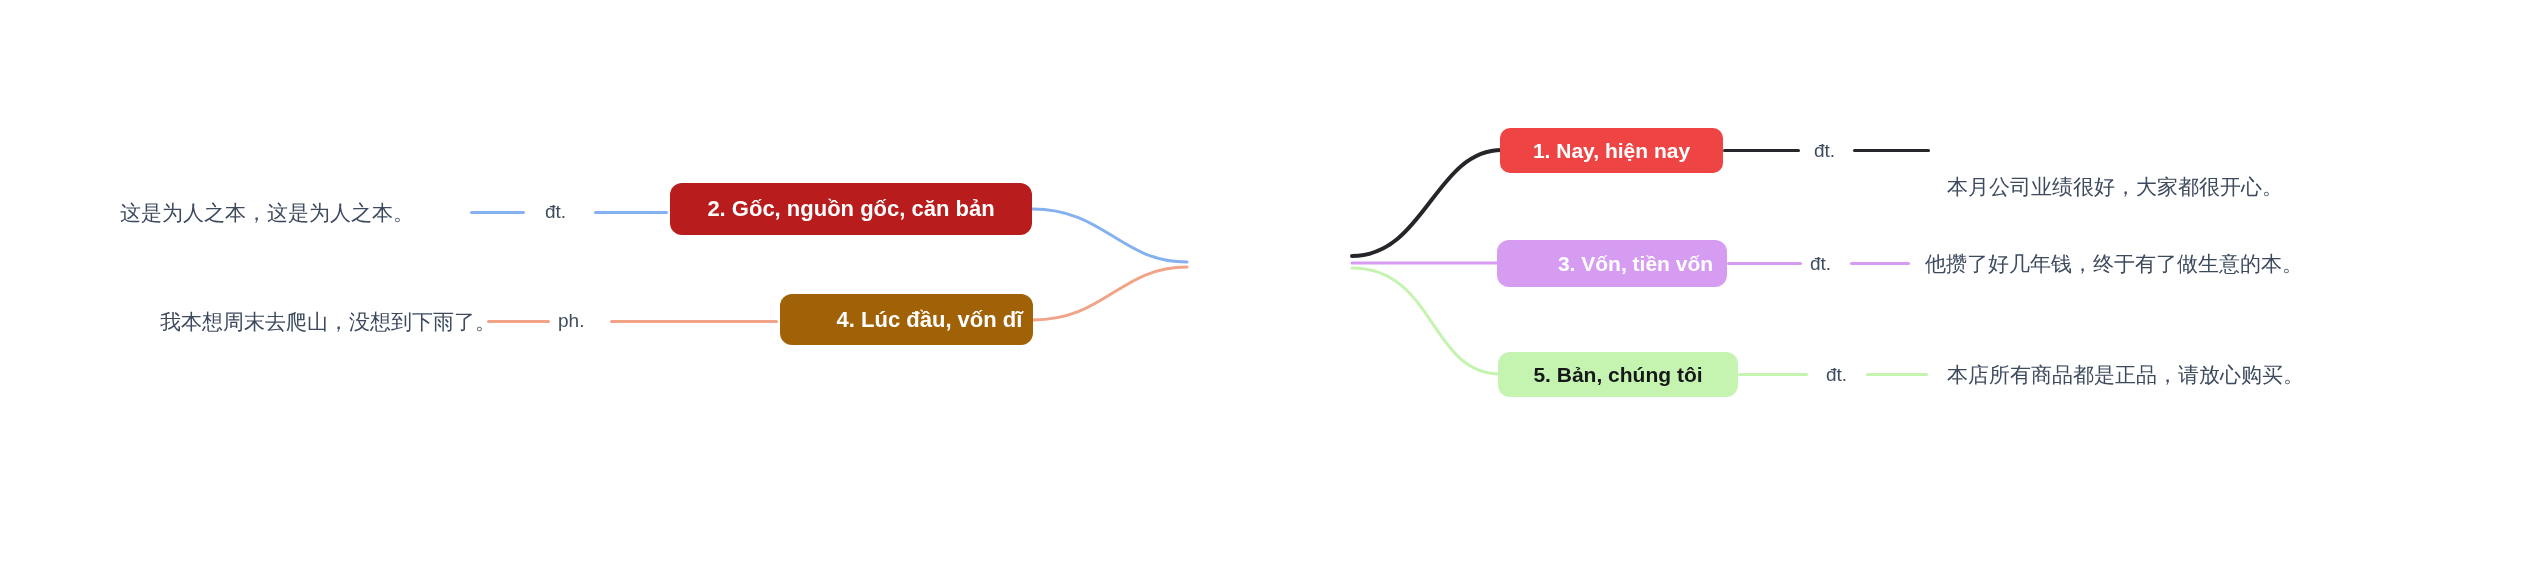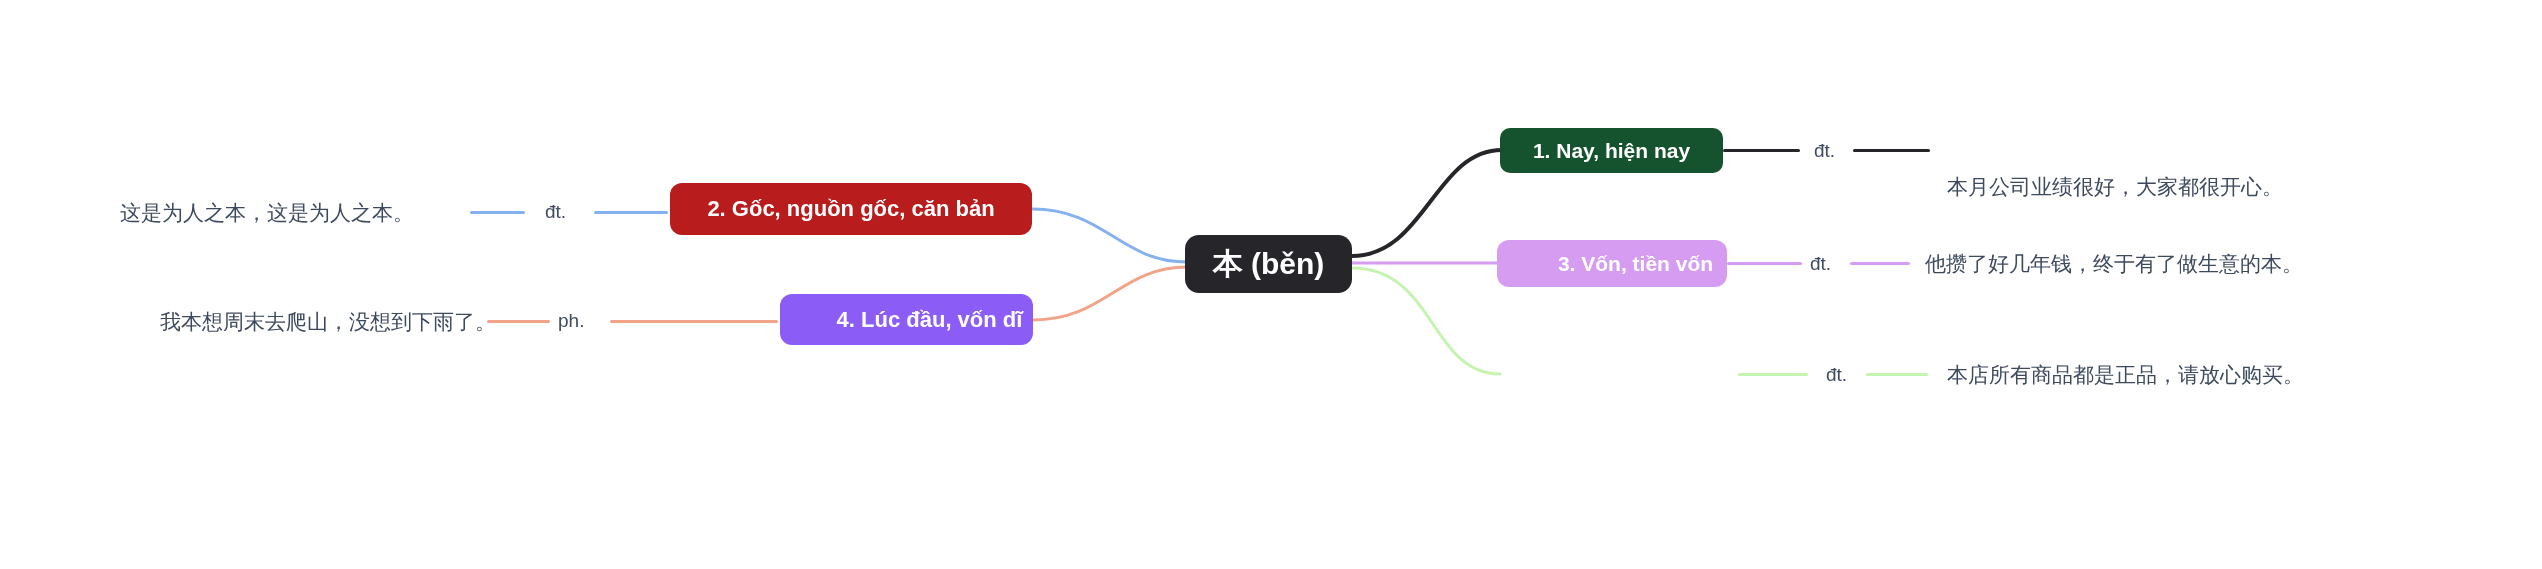--- a/index.html
+++ b/index.html
@@ -29,44 +29,44 @@
 
     <path d="M 1033 320 C 1105 320 1120 267 1187 267" fill="none" stroke-width="3" stroke-linecap="round" stroke="#f2a489"></path>
 
     <path d="M 1352 256 C 1425 256 1435 150 1502 150" fill="none" stroke-width="4" stroke-linecap="round" stroke="#26262a"></path>
 
     <path d="M 1352 263 L 1497 263" fill="none" stroke-width="3" stroke-linecap="round" stroke="#d69cf2"></path>
 
     <path d="M 1352 268 C 1435 268 1430 374 1500 374" fill="none" stroke-width="3" stroke-linecap="round" stroke="#c5f4b0"></path>
   </svg>
 
-  <div class="node root-node" style="background-color: rgb(38, 38, 42); color: rgb(255, 255, 255);">本 (běn)</div>
 
   <div class="example" style="left:120px;top:200px;">这是为人之本，这是为人之本。</div>
   <div class="dash" style="left: 470px; top: 211px; width: 55px; background-color: rgb(133, 178, 238);"></div>
   <div class="pos" style="left:545px;top:201px;">đt.</div>
   <div class="dash" style="left: 594px; top: 211px; width: 74px; background-color: rgb(133, 178, 238);"></div>
   <div class="node node-b2" style="background-color: #b91c1c; color: rgb(255, 255, 255);">2. Gốc, nguồn gốc, căn bản</div>
 
   <div class="example" style="left:160px;top:309px;">我本想周末去爬山，没想到下雨了。</div>
   <div class="dash" style="left: 487px; top: 320px; width: 63px; background-color: rgb(242, 164, 137);"></div>
   <div class="pos" style="left:558px;top:310px;">ph.</div>
   <div class="dash" style="left: 610px; top: 320px; width: 168px; background-color: rgb(242, 164, 137);"></div>
-  <div class="node node-b4" style="background-color: #8b5cf6; color: rgb(255, 255, 255); padding-left: 46px;">4. Lúc đầu, vốn dĩ</div>
+  <div class="node node-b4" style="background-color: #a16207; color: rgb(255, 255, 255); padding-left: 46px;">4. Lúc đầu, vốn dĩ</div>
 
-  <div class="node node-b1" style="background-color: #14532d; color: rgb(255, 255, 255);">1. Nay, hiện nay</div>
+  <div class="node node-b1" style="background-color: #ef4444; color: rgb(255, 255, 255);">1. Nay, hiện nay</div>
   <div class="dash" style="left: 1723px; top: 149px; width: 77px; background-color: rgb(38, 38, 42);"></div>
   <div class="pos" style="left:1814px;top:140px;">đt.</div>
   <div class="dash" style="left: 1853px; top: 149px; width: 77px; background-color: rgb(38, 38, 42);"></div>
   <div class="example" style="left:1947px;top:138px;margin-top:36px;">本月公司业绩很好，大家都很开心。</div>
 
   <div class="node node-b3" style="background-color: rgb(214, 156, 242); color: rgb(255, 255, 255);">3. Vốn, tiền vốn</div>
   <div class="dash" style="left: 1727px; top: 262px; width: 75px; background-color: rgb(214, 156, 242);"></div>
   <div class="pos" style="left:1810px;top:253px;">đt.</div>
   <div class="dash" style="left: 1850px; top: 262px; width: 60px; background-color: rgb(214, 156, 242);"></div>
   <div class="example" style="left:1925px;top:251px;">他攒了好几年钱，终于有了做生意的本。</div>
 
+  <div class="node node-b5" style="background-color: rgb(197, 244, 176); color: rgb(23, 24, 26);">5. Bản, chúng tôi</div>
   <div class="dash" style="left: 1738px; top: 373px; width: 70px; background-color: rgb(197, 244, 176);"></div>
   <div class="pos" style="left:1826px;top:364px;">đt.</div>
   <div class="dash" style="left: 1866px; top: 373px; width: 62px; background-color: rgb(197, 244, 176);"></div>
   <div class="example" style="left:1947px;top:362px;">本店所有商品都是正品，请放心购买。</div>
 
 </div>
 
 </body></html>

